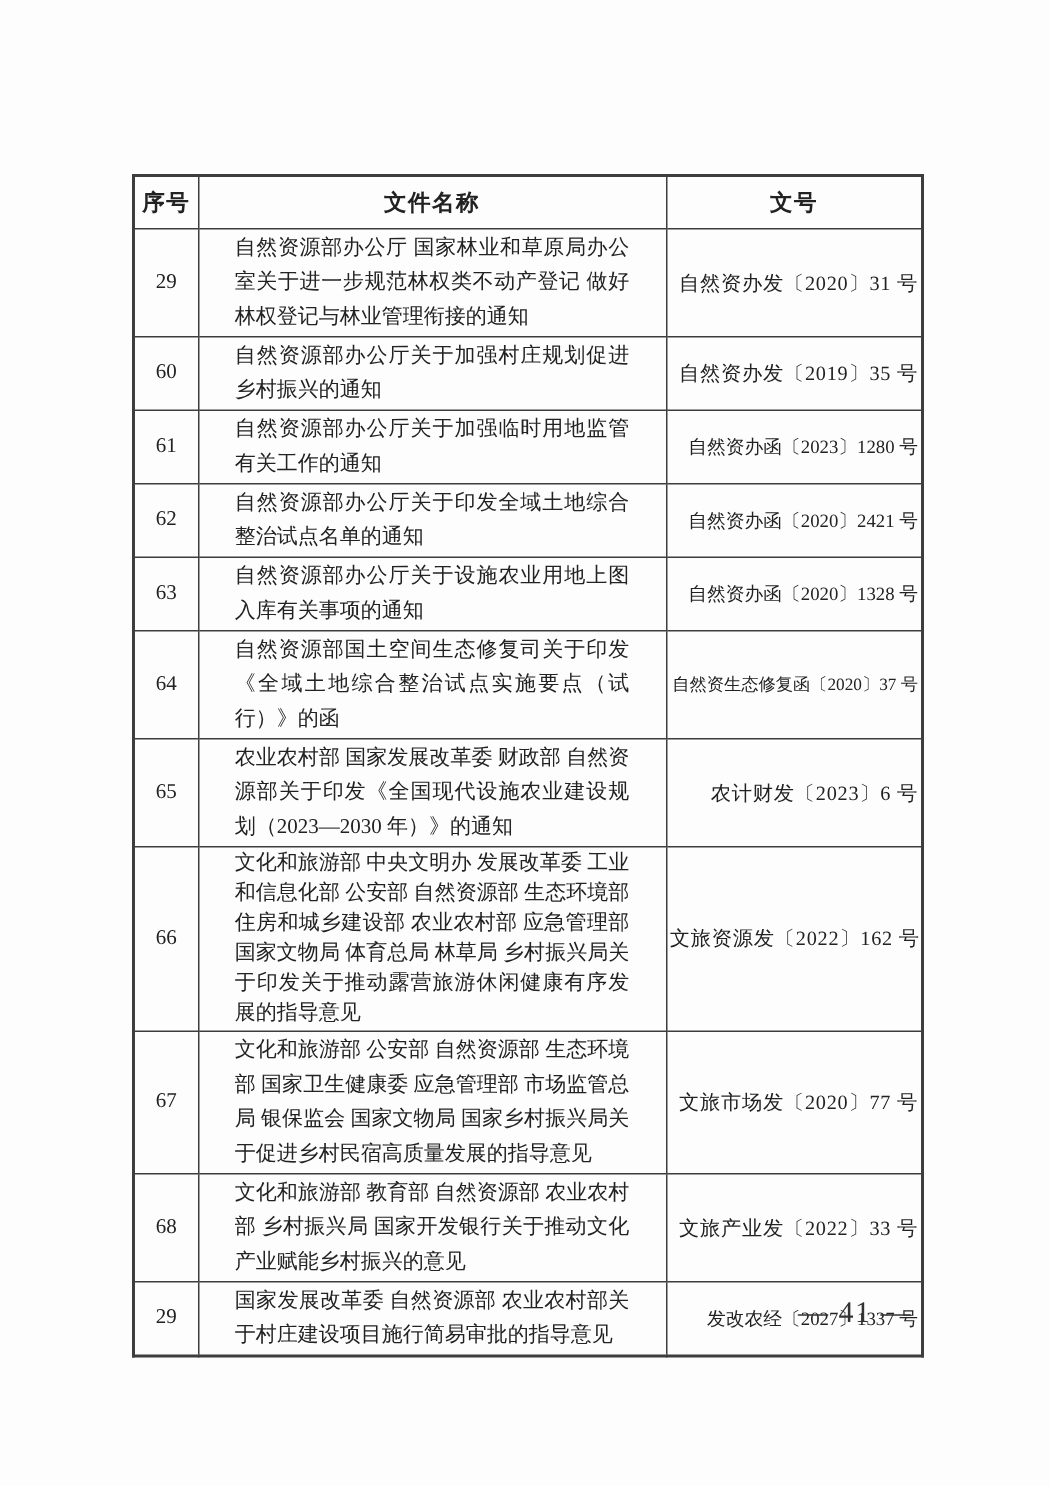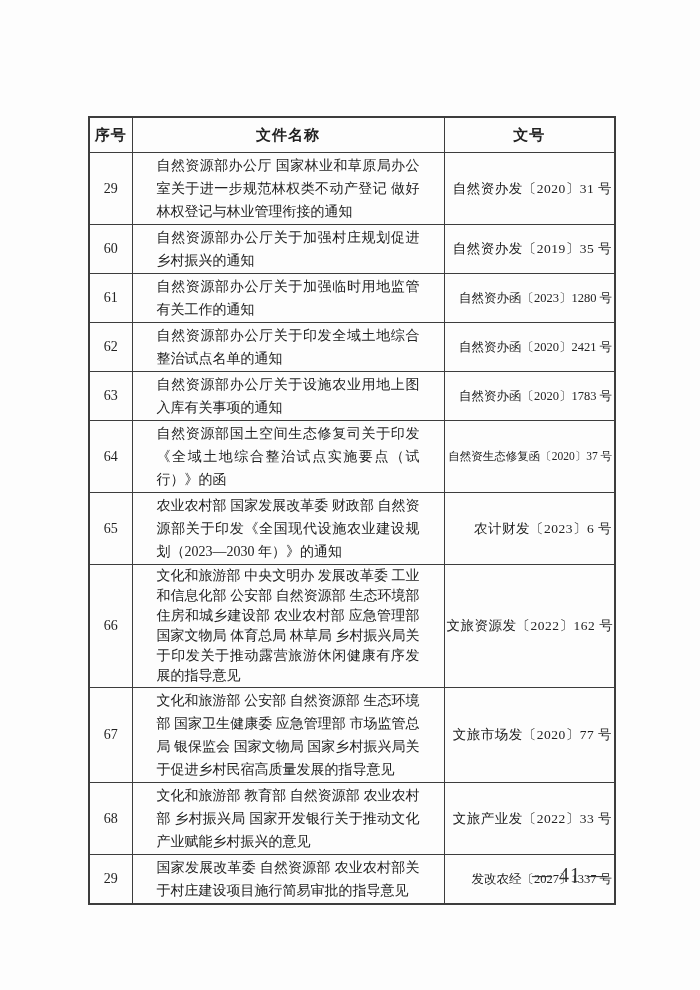--- a/index.html
+++ b/index.html
@@ -124,21 +124,21 @@
 
     <tr>
       <td class="cell-seq">62</td>
       <td class="cell-name">自然资源部办公厅关于印发全域土地综合整治试点名单的通知</td>
       <td class="cell-docnum">自然资办函〔2020〕2421 号</td>
     </tr>
 
     <tr>
       <td class="cell-seq">63</td>
       <td class="cell-name">自然资源部办公厅关于设施农业用地上图入库有关事项的通知</td>
-      <td class="cell-docnum">自然资办函〔2020〕1783 号</td>
+      <td class="cell-docnum">自然资办函〔2020〕1328 号</td>
     </tr>
 
     <tr>
       <td class="cell-seq">64</td>
       <td class="cell-name">自然资源部国土空间生态修复司关于印发《全域土地综合整治试点实施要点（试行）》的函</td>
       <td class="cell-docnum">自然资生态修复函〔2020〕37 号</td>
     </tr>
 
     <tr>
       <td class="cell-seq">65</td>

